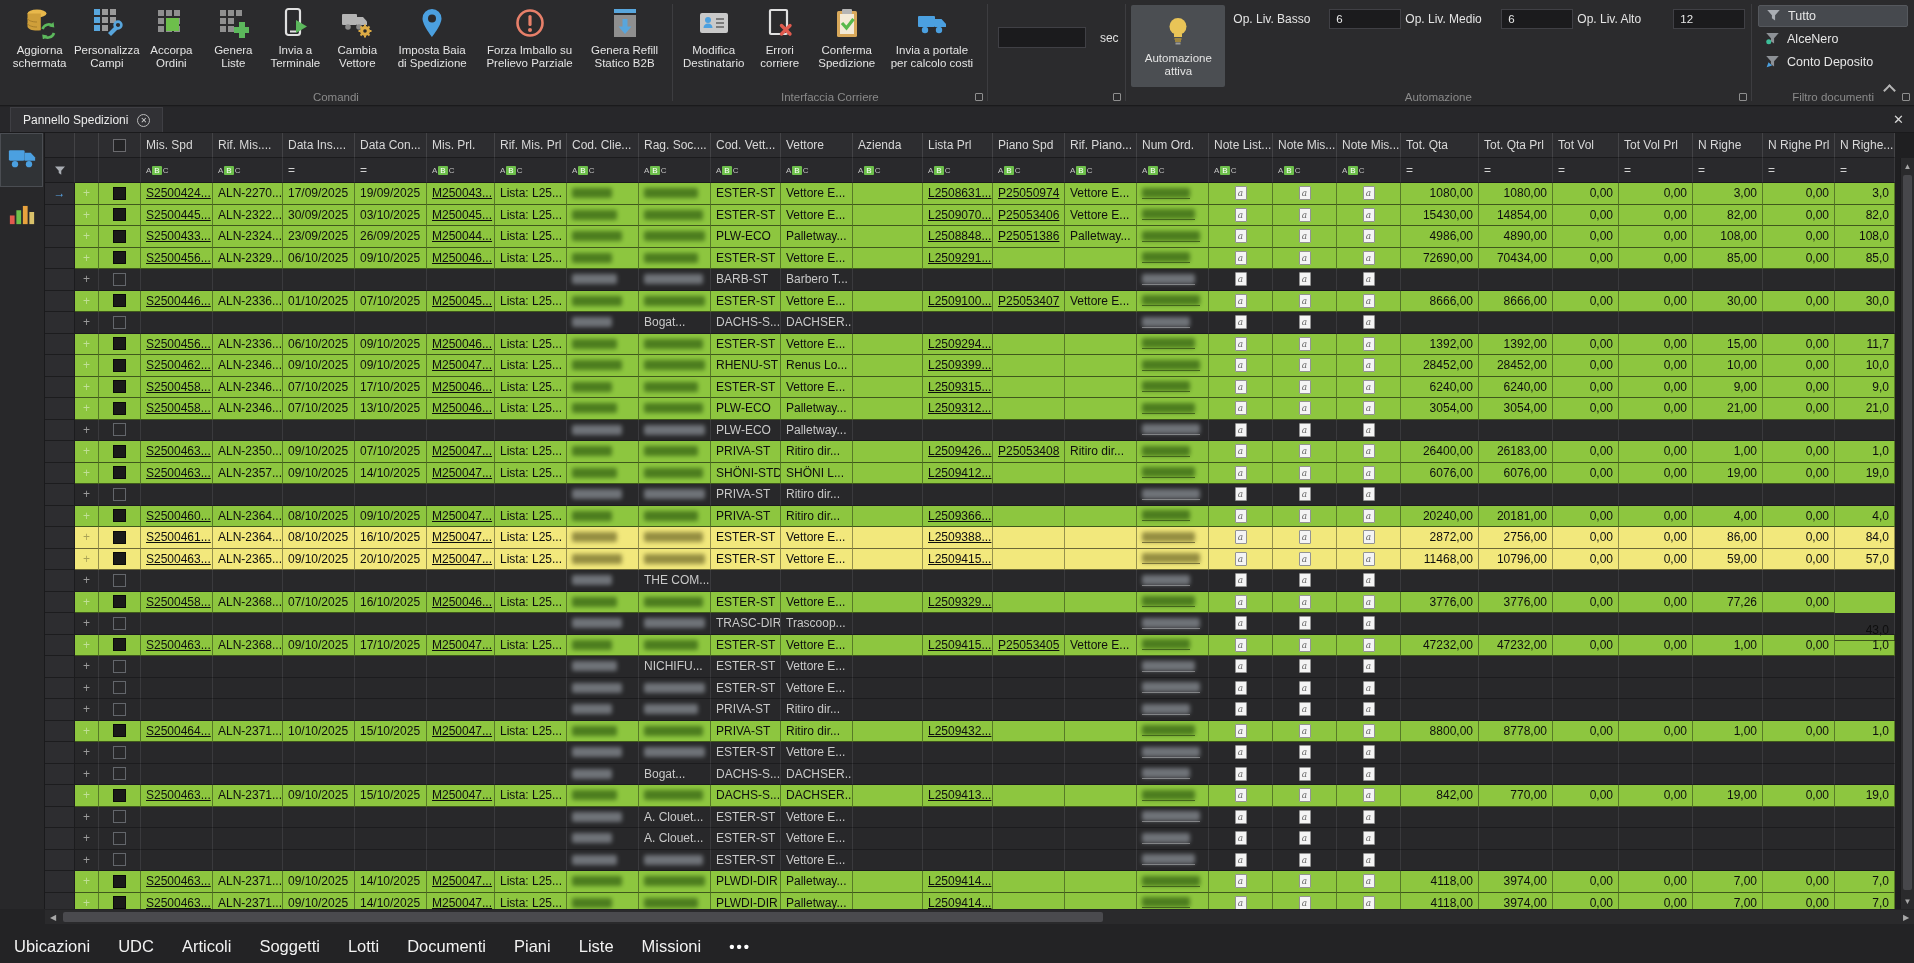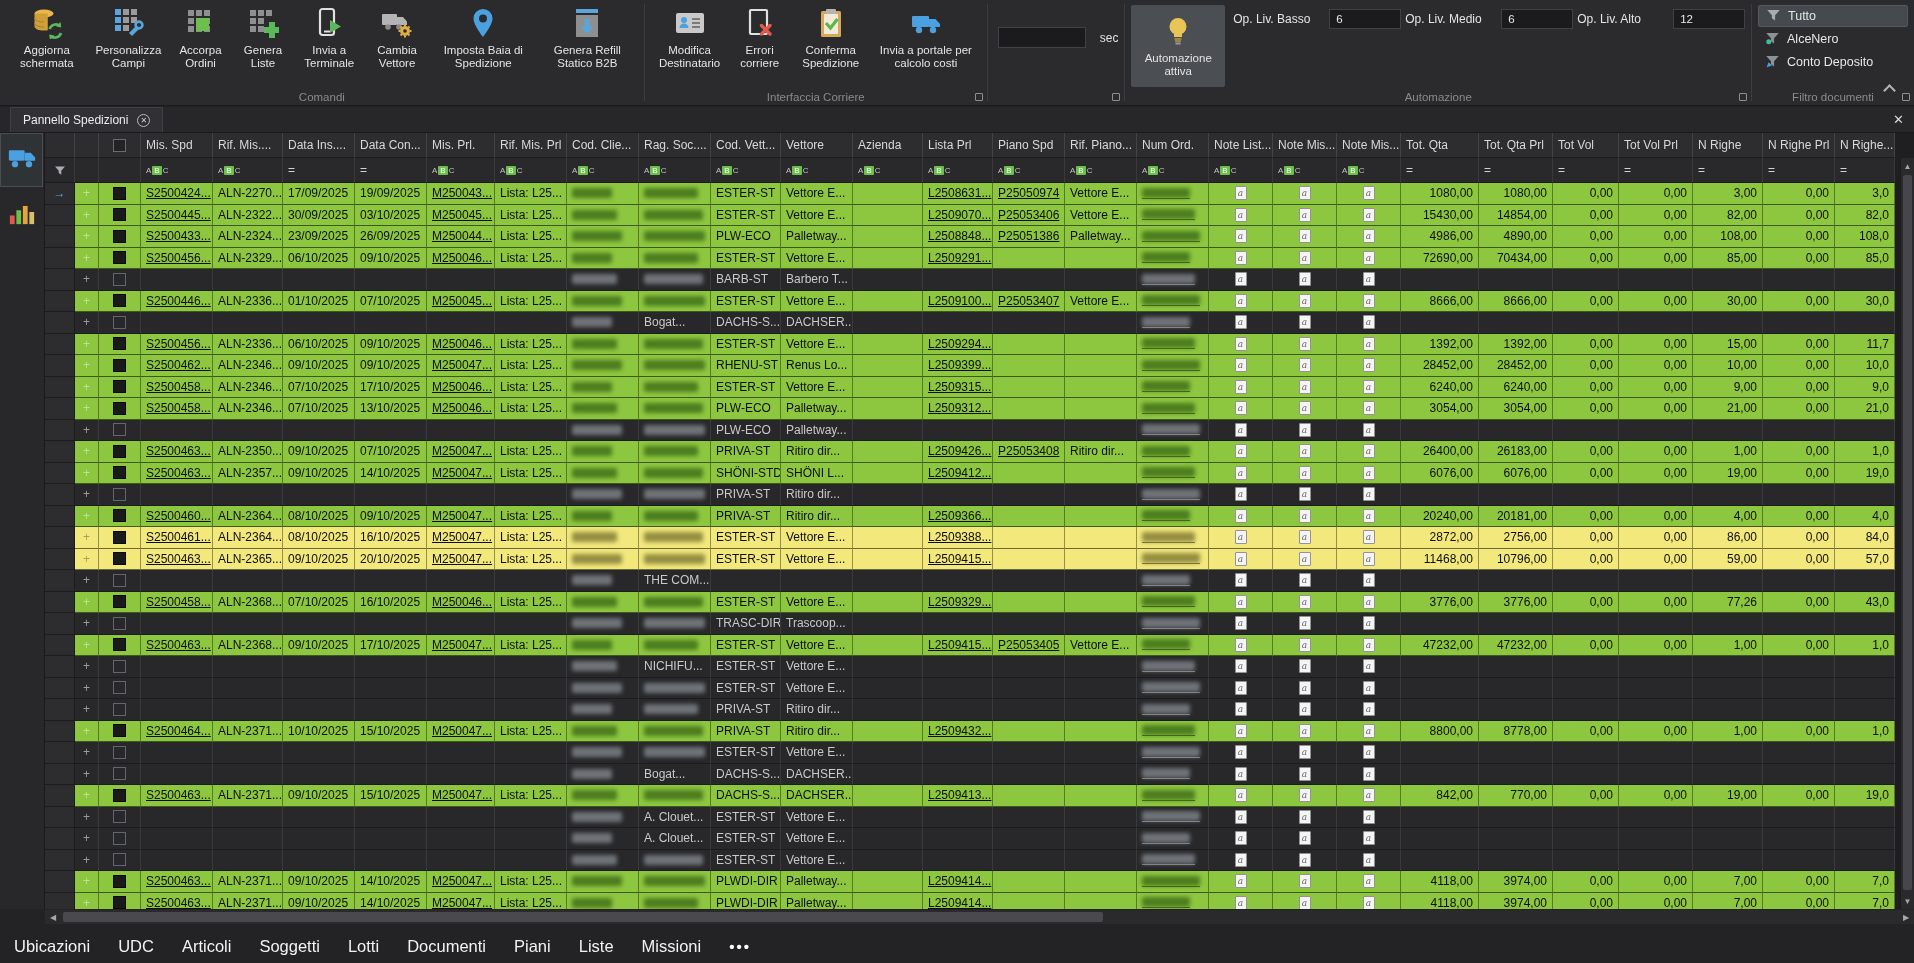--- a/index.html
+++ b/index.html
@@ -200,20 +200,28 @@
       </div>
       <div class="rbtn">
         <span class="ric"><svg viewBox="0 0 32 32">
             <path d="M16 2a9.5 9.5 0 0 0-9.5 9.5C6.5 18 16 30 16 30s9.5-12 9.5-18.5A9.5 9.5 0 0 0 16 2z" fill="#4ba0e0"></path>
             <circle cx="16" cy="11.5" r="4" fill="#2b2b2d"></circle>
           </svg></span>
         <span class="rlabel">Imposta Baia di Spedizione</span>
       </div>
       <div class="rbtn">
         <span class="ric"><svg viewBox="0 0 32 32">
+            <circle cx="16" cy="16" r="12.5" fill="none" stroke="#e8806a" stroke-width="2.6"></circle>
+            <rect x="14.4" y="8" width="3.2" height="11" rx="1.6" fill="#e8806a"></rect>
+            <circle cx="16" cy="23" r="2" fill="#e8806a"></circle>
+          </svg></span>
+        <span class="rlabel">Forza Imballo su Prelievo Parziale</span>
+      </div>
+      <div class="rbtn">
+        <span class="ric"><svg viewBox="0 0 32 32">
             <rect x="5" y="2" width="22" height="4" fill="#58a6dd"></rect>
             <rect x="5" y="8" width="22" height="22" fill="#8f8f8f"></rect>
             <path d="M16 27l-6.5-7.5h4V12h5v7.5h4z" fill="#58a6dd"></path>
           </svg></span>
         <span class="rlabel">Genera Refill Statico B2B</span>
       </div>
       <div class="glabel">Comandi</div>
     </div>
     <div class="rsep"></div>
     <div class="rgroup">
@@ -1582,21 +1590,21 @@
           </div>
           <div class="cell note" style="width: 64px;">
             <span class="nico">a</span>
           </div>
           <div class="cell num" style="width: 78px;">3776,00</div>
           <div class="cell num" style="width: 74px;">3776,00</div>
           <div class="cell num" style="width: 66px;">0,00</div>
           <div class="cell num" style="width: 74px;">0,00</div>
           <div class="cell num" style="width: 70px;">77,26</div>
           <div class="cell num" style="width: 72px;">0,00</div>
-          <div class="cell num" style="width: 60px;">43,0</div>
+          <div class="cell num" style="width: 60px; margin-top: 28px;">43,0</div>
         </div>
         <div class="grow rd">
           <div class="cell ind" style="width: 30px;"></div>
           <div class="cell" style="width: 24px; justify-content: center;">
             <span class="exp">+</span>
           </div>
           <div class="cell" style="width: 42px; justify-content: center;">
             <span class="cb off"></span>
           </div>
           <div class="cell" style="width: 72px;"></div>

